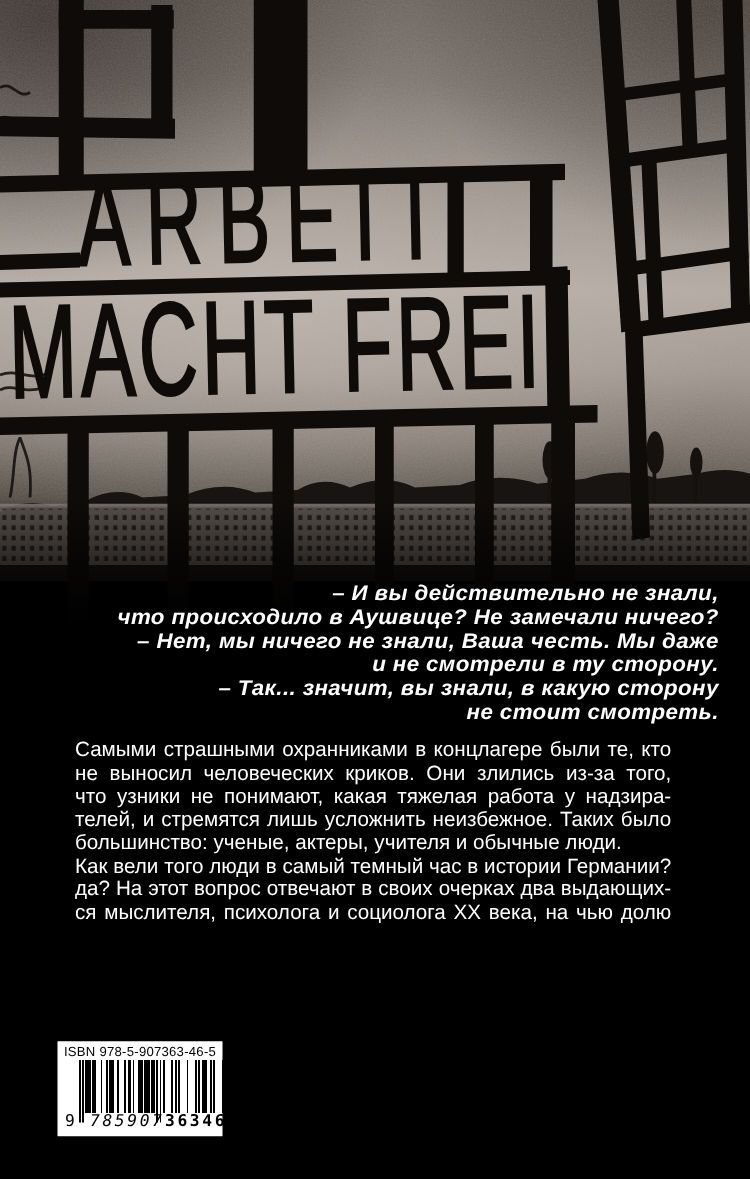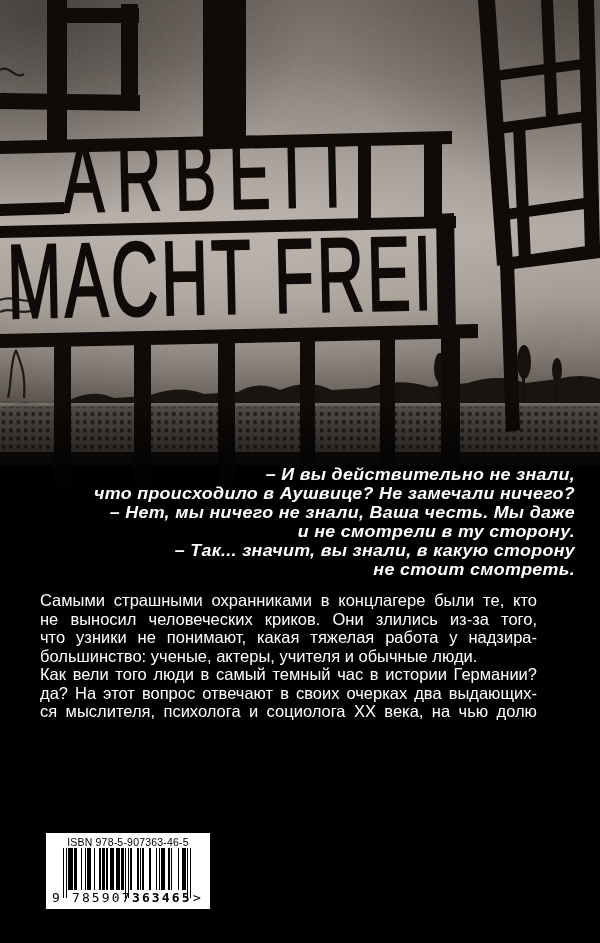--- a/index.html
+++ b/index.html
@@ -7,32 +7,32 @@
          font-family:"Liberation Sans",sans-serif;}
   .photo{position:absolute;top:0;left:0;display:block;}
   
   .quote{position:absolute;top:466px;right:25px;width:545px;text-align:right;
          color:#fff;font:italic 700 17px/18.9px "Liberation Sans",sans-serif;
          letter-spacing:.3px;transform:scaleX(1.05);transform-origin:right center;
          text-shadow:0 1px 2px rgba(0,0,0,.9);}
   
   .desc{position:absolute;top:591px;left:40px;width:497px;color:#fff;
         font:400 16.5px/18.5px "Liberation Sans",sans-serif;}
-  .desc .line{text-align:left;}
+  .desc .line{text-align:left;margin-left:20px;}
   .desc .line.just{text-align:justify;text-align-last:justify;}
   
-  .barcode-box{position:absolute;left:46px;top:833px;width:164px;height:76px;background:#fff;}
+  .barcode-box{position:absolute;left:46px;top:833px;width:132px;height:76px;background:#fff;}
   .isbn{position:absolute;top:4px;left:0;right:0;text-align:center;color:#000;
         font:400 10.5px/1 "Liberation Sans",sans-serif;letter-spacing:.2px;}
   #bars{position:absolute;left:17px;top:15px;}
   .bcdigits{position:absolute;top:58px;left:0;width:100%;height:16px;color:#000;
             font:400 13px/1 "DejaVu Sans Mono",monospace;}
   .bcdigits span{position:absolute;top:0;}
   .d-first{left:6px;}
-  .d-left{left:26px;letter-spacing:2.1px;}
+  .d-left{left:26px;letter-spacing:2.1px;font-style:italic;}
   .d-right{left:86px;letter-spacing:2.1px;font-weight:bold;}
   .d-suffix{left:147px;}
 </style>
 </head>
 <body>
 
 <div class="cover">
 
   <svg class="photo" width="600" height="525" viewBox="0 0 600 525" xmlns="http://www.w3.org/2000/svg">
     <defs>
@@ -155,20 +155,21 @@
       <div>– Нет, мы ничего не знали, Ваша честь. Мы даже</div>
       <div>и не смотрели в ту сторону.</div>
       <div>– Так... значит, вы знали, в какую сторону</div>
       <div>не стоит смотреть.</div>
     </div>
 
   <div class="desc" id="desc">
       <div class="line just">Самыми страшными охранниками в концлагере были те, кто</div>
       <div class="line just">не выносил человеческих криков. Они злились из-за того,</div>
       <div class="line just">что узники не понимают, какая тяжелая работа у надзира-</div>
+      <div class="line just">телей, и стремятся лишь усложнить неизбежное. Таких было</div>
       <div class="line">большинство: ученые, актеры, учителя и обычные люди.</div>
       <div class="line just">Как вели того люди в самый темный час в истории Германии?</div>
       <div class="line just">да? На этот вопрос отвечают в своих очерках два выдающих-</div>
       <div class="line just">ся мыслителя, психолога и социолога XX века, на чью долю</div>
     </div>
 
   <div class="barcode-box">
     <div class="isbn">ISBN 978-5-907363-46-5</div>
     <svg id="bars" width="129" height="50" viewBox="0 0 129 50" shape-rendering="crispEdges">
         <rect x="0.00" y="0" width="1.47" height="50" fill="#000"></rect>

